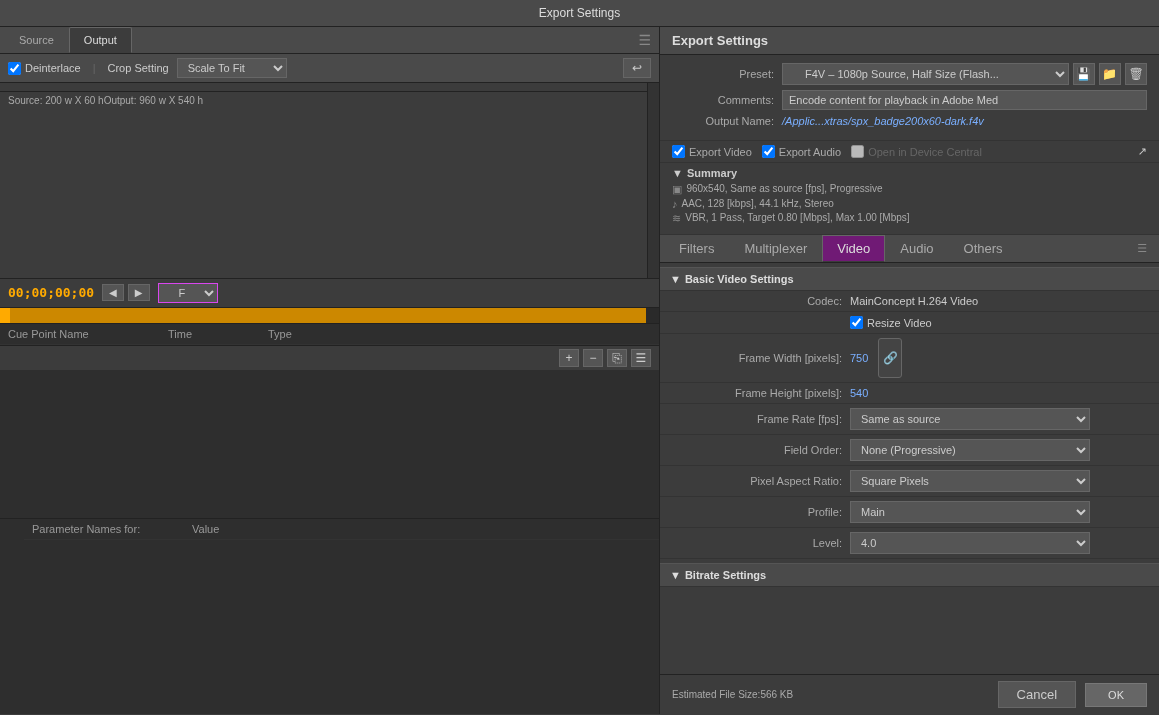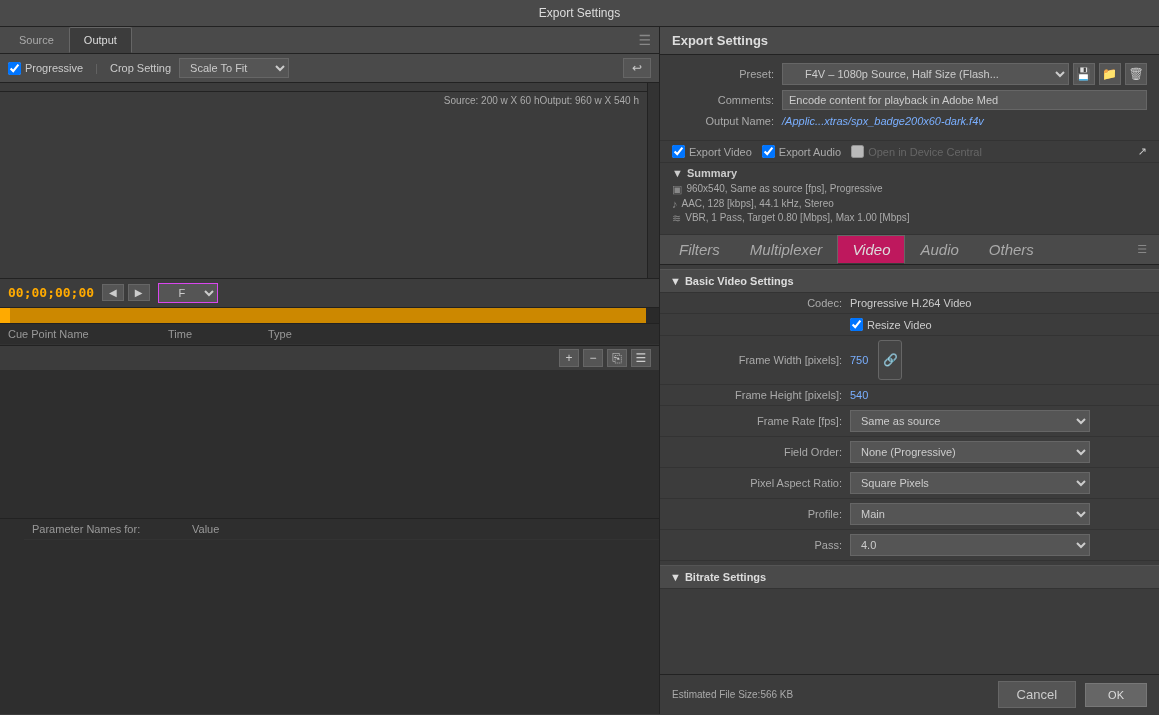--- a/index.html
+++ b/index.html
@@ -123,21 +123,21 @@
       height: 100%;
       background: linear-gradient(135deg, #1a1008 0%, #2a1a0a 30%, #0a0a0a 60%, #151010 100%);
       position: relative;
       overflow: hidden;
     }
 
     .source-info {
       background: #3c3c3c;
       padding: 3px 8px;
       display: flex;
-      justify-content: flex-end;
+      justify-content: flex-start;
       font-size: 10px;
       color: #aaa;
       border-top: 1px solid #222;
     }
 
     .playback-controls {
       background: #3c3c3c;
       padding: 4px 8px;
       display: flex;
       align-items: center;
@@ -386,27 +386,26 @@
       align-items: center;
       background: #4a4a4a;
       border-bottom: 1px solid #222;
       padding: 0 4px;
     }
 
     .settings-tab {
       padding: 5px 14px;
       cursor: pointer;
       color: #aaa;
-      font-size: 15px;
+      font-size: 13px;
       border: 1px solid transparent;
-      font-style: italic;
     }
 
     .settings-tab.active {
-      background: #be185d;
+      background: #701a75;
       color: #ddd;
       border-color: #666 #666 #3c3c3c;
     }
 
     .settings-tab-right {
       margin-left: auto;
     }
 
     .settings-scroll {
       flex: 1;
@@ -571,21 +570,21 @@
 
     <div class="tab-bar">
       <div class="tab">Source</div>
       <div class="tab active">Output</div>
       <div class="tab-right-icons">☰</div>
     </div>
 
     <div class="toolbar">
       <label class="checkbox-label">
         <input type="checkbox" checked="" style="">
-        <span>Progressive</span>
+        <span>Deinterlace</span>
       </label>
       <span class="toolbar-sep">|</span>
       <span>Crop Setting</span>
       <select class="toolbar-dropdown">
         <option>Scale To Fit</option>
       </select>
       <div class="toolbar-back-btn">↩</div>
     </div>
 
     <div class="left-video-wrapper">
@@ -728,21 +727,21 @@
 
       <div class="settings-group">
         <div class="settings-group-title">
           <span>▼</span>
           <span>Basic Video Settings</span>
         </div>
 
         <div class="settings-row">
           <span class="settings-row-label">Codec:</span>
           <div class="settings-row-value">
-            <span class="settings-text-value">Progressive H.264 Video</span>
+            <span class="settings-text-value">MainConcept H.264 Video</span>
           </div>
         </div>
 
         <div class="settings-row">
           <span class="settings-row-label"></span>
           <div class="settings-row-value">
             <label class="checkbox-inline">
               <input type="checkbox" checked="" style="">
               <span>Resize Video</span>
             </label>
@@ -796,21 +795,21 @@
         <div class="settings-row">
           <span class="settings-row-label">Profile:</span>
           <div class="settings-row-value">
             <select class="settings-dropdown">
               <option>Main</option>
             </select>
           </div>
         </div>
 
         <div class="settings-row">
-          <span class="settings-row-label">Pass:</span>
+          <span class="settings-row-label">Level:</span>
           <div class="settings-row-value">
             <select class="settings-dropdown">
               <option>4.0</option>
             </select>
           </div>
         </div>
 
       </div>
 
       <div class="settings-group">

